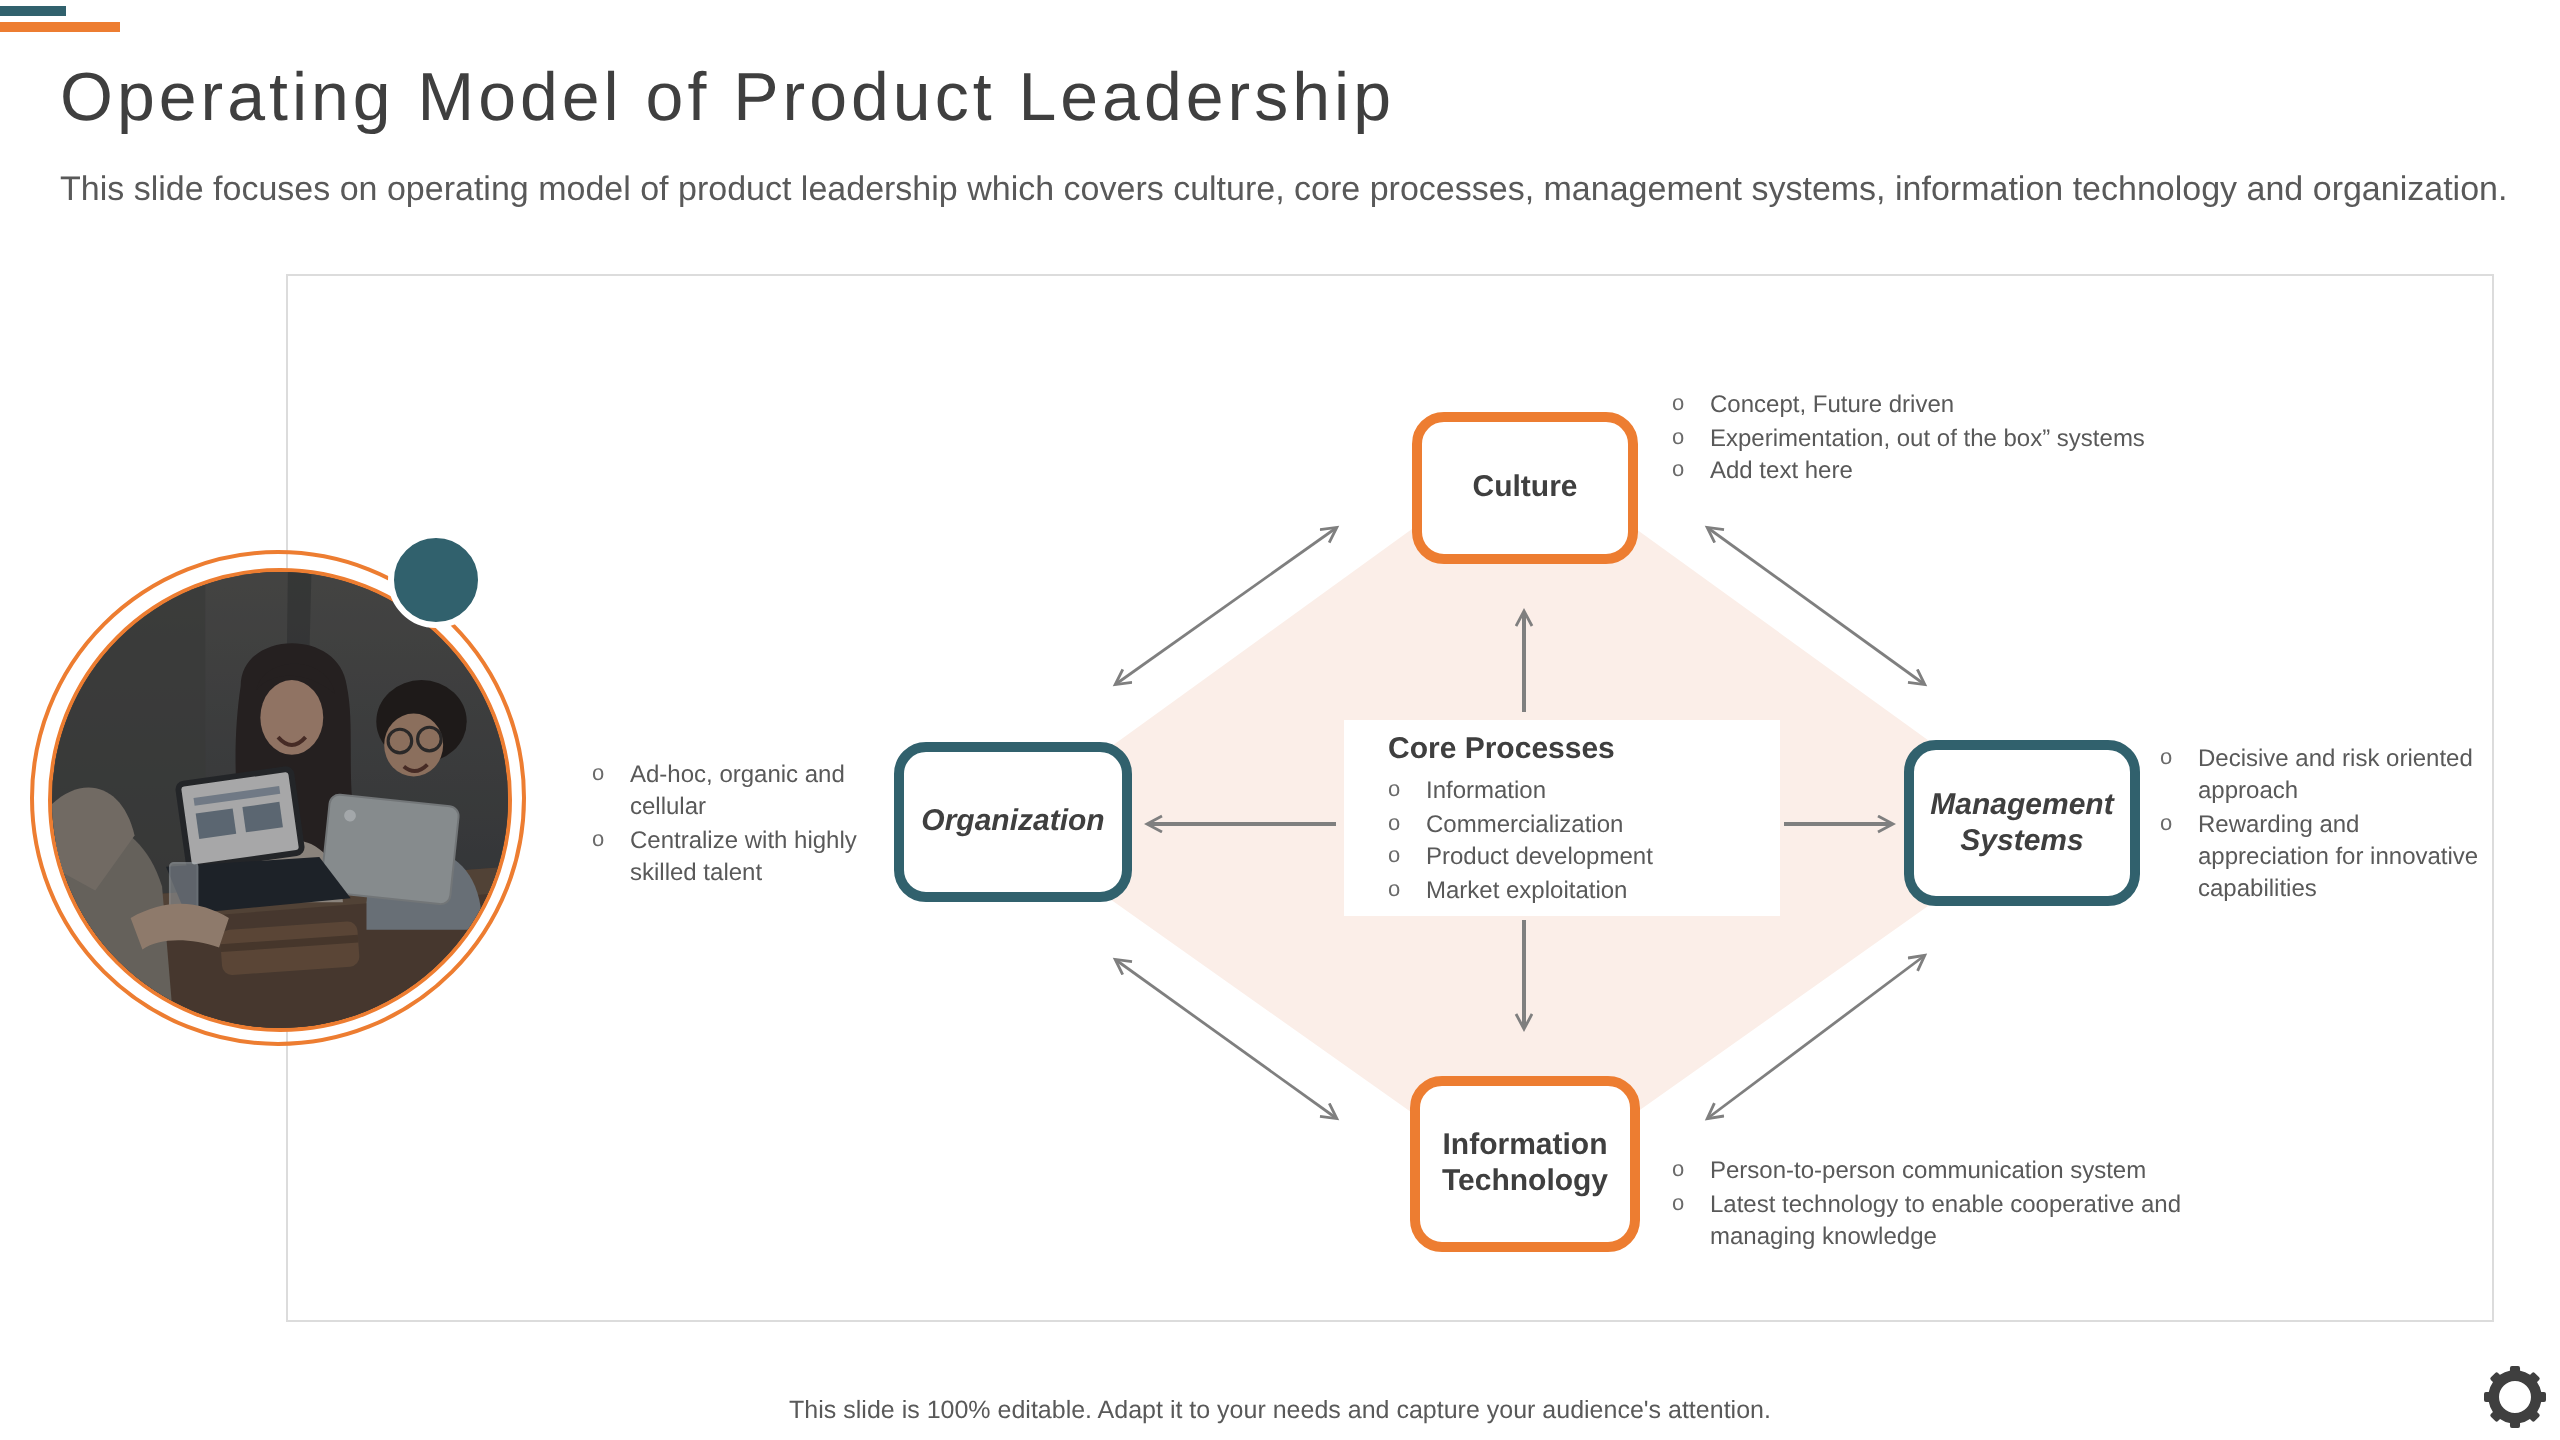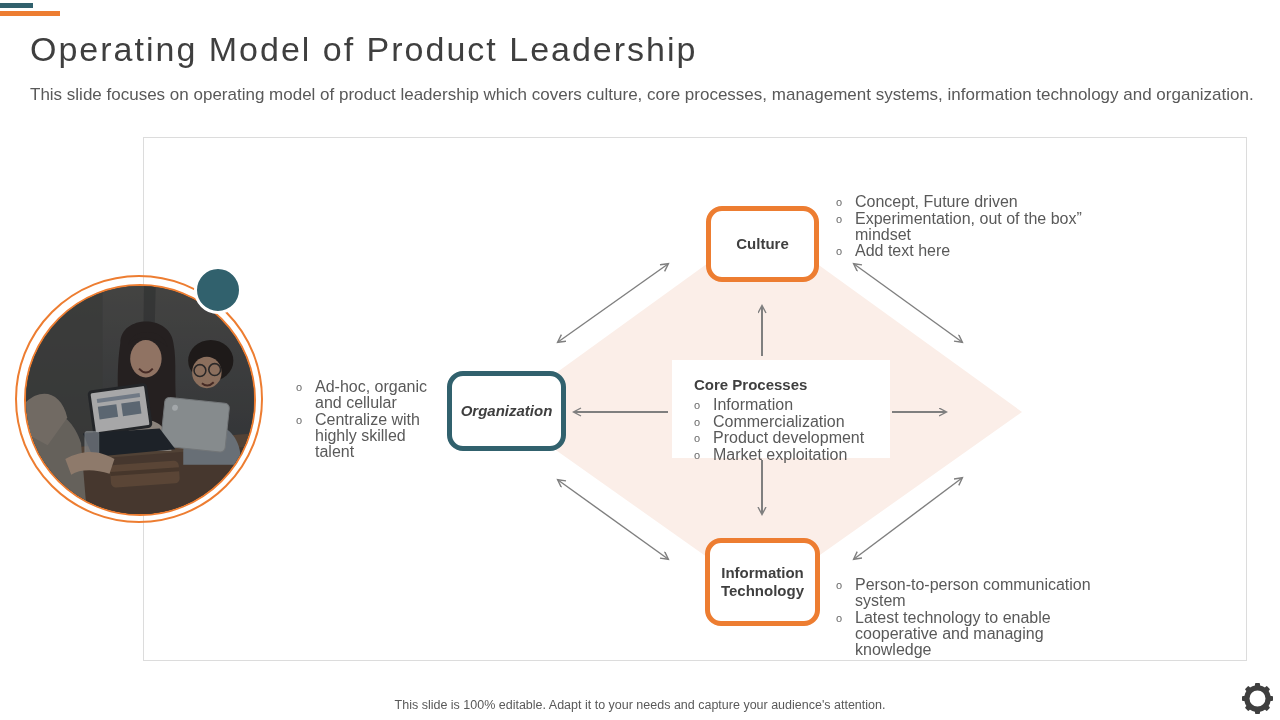--- a/index.html
+++ b/index.html
@@ -24,24 +24,24 @@
              text-align:center; font-weight:bold; font-size:15px; color:#3F3F3F; line-height:1.2;
              border-radius:16px; }
   .node-box.orange{ border:5px solid #ED7D31; }
   .node-box.teal{ border:5px solid #31616D;font-style:italic; }
   .box-culture{ left:706px; top:206px; width:113px; height:76px; }
   .box-organization{ left:447px; top:371px; width:119px; height:80px; }
   .box-management{ left:952px; top:370px; width:118px; height:83px; }
   .box-it{ left:705px; top:538px; width:115px; height:88px; }
 
   .core-box{ position:absolute; left:672px; top:360px; width:218px; height:98px; background:#fff;
-             padding:16px 8px 0 22px; }
+             padding:6px 8px 0 22px; }
   .core-box h3{ font-size:15px; font-weight:bold; color:#3F3F3F; margin-bottom:4px; }
 
-  ul.bullets{ list-style:none; font-size:16px; color:#595959; }
+  ul.bullets{ list-style:none; font-size:12px; color:#595959; }
   ul.bullets li{ position:relative; padding-left:19px; line-height:16px; margin-bottom:0.5px; }
   ul.bullets li::before{ content:"o"; position:absolute; left:0; top:0; font-size:11px; color:#6a6a6a; }
 
   .side-bullets{ position:absolute; }
   .sb-culture{ left:836px; top:194px; width:280px; }
   .sb-organization{ left:296px; top:379px; width:147px; }
   .sb-management{ left:1080px; top:371px; width:162px; }
   .sb-it{ left:836px; top:577px; width:285px; }
 
   .photo-ring{ position:absolute; left:15px; top:275px; width:248px; height:248px;
@@ -89,42 +89,49 @@
       <line x1="962" y1="478" x2="854" y2="559" marker-start="url(#ah)" marker-end="url(#ah)"></line>
     </g>
   </svg>
 
   <div class="node-box orange box-culture">
     <span>Culture</span>
   </div>
   <div class="node-box teal box-organization">
     <span>Organization</span>
   </div>
+  <div class="node-box teal box-management">
+    <span>Management Systems</span>
+  </div>
   <div class="node-box orange box-it">
     <span>Information Technology</span>
   </div>
 
   <div class="core-box">
     <h3>Core Processes</h3>
     <ul class="bullets">
       <li>Information</li>
       <li>Commercialization</li>
       <li>Product development</li>
       <li>Market exploitation</li>
     </ul>
   </div>
 
   <ul class="bullets side-bullets sb-culture">
     <li>Concept, Future driven</li>
-    <li>Experimentation, out of the box” mindset</li>
+    <li>Experimentation, out of the box” systems</li>
     <li>Add text here</li>
   </ul>
   <ul class="bullets side-bullets sb-organization">
     <li>Ad-hoc, organic and cellular</li>
     <li>Centralize with highly skilled talent</li>
+  </ul>
+  <ul class="bullets side-bullets sb-management">
+    <li>Decisive and risk oriented approach</li>
+    <li>Rewarding and appreciation for innovative capabilities</li>
   </ul>
   <ul class="bullets side-bullets sb-it">
     <li>Person-to-person communication system</li>
     <li>Latest technology to enable cooperative and managing knowledge</li>
   </ul>
 
   <div class="photo-ring"></div>
   <div class="photo-circle">
     <svg width="228" height="228" viewBox="0 0 232 232">
       <defs>

